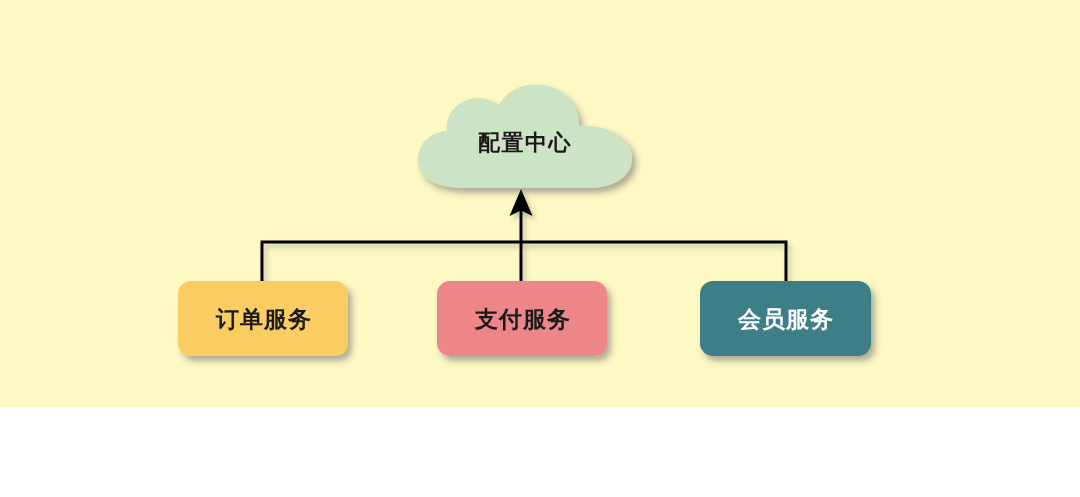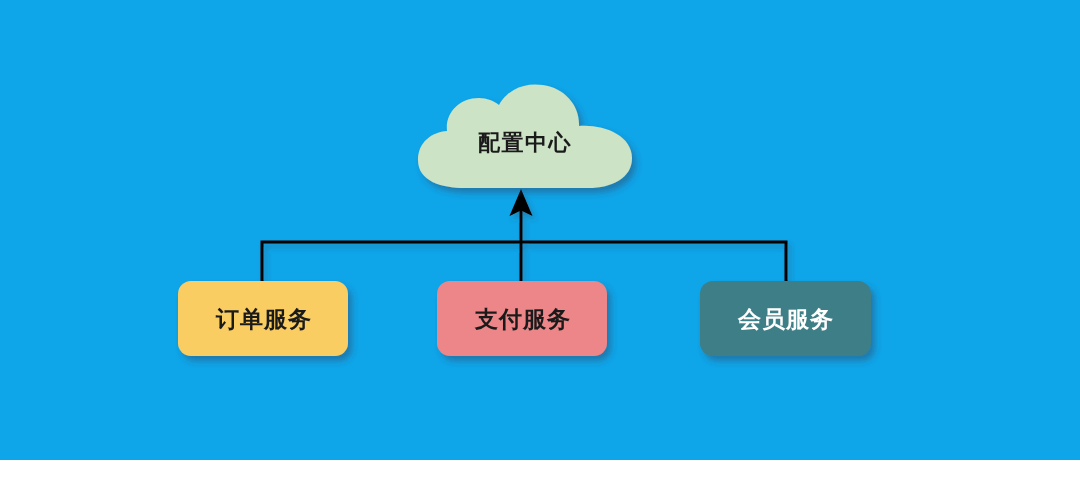--- a/index.html
+++ b/index.html
@@ -7,22 +7,22 @@
     margin: 0;
     padding: 0;
     background: #ffffff;
   }
   body {
     font-family: "DejaVu Sans", "Liberation Sans", sans-serif;
   }
   #canvas {
     position: relative;
     width: 1080px;
-    height: 460px;
-    background: #0ea5e9;
+    height: 407px;
+    background: #fef9c3;
     overflow: hidden;
   }
   #diagram-svg {
     position: absolute;
     left: 0;
     top: 0;
     width: 1080px;
     height: 497px;
   }
   .node-label {

